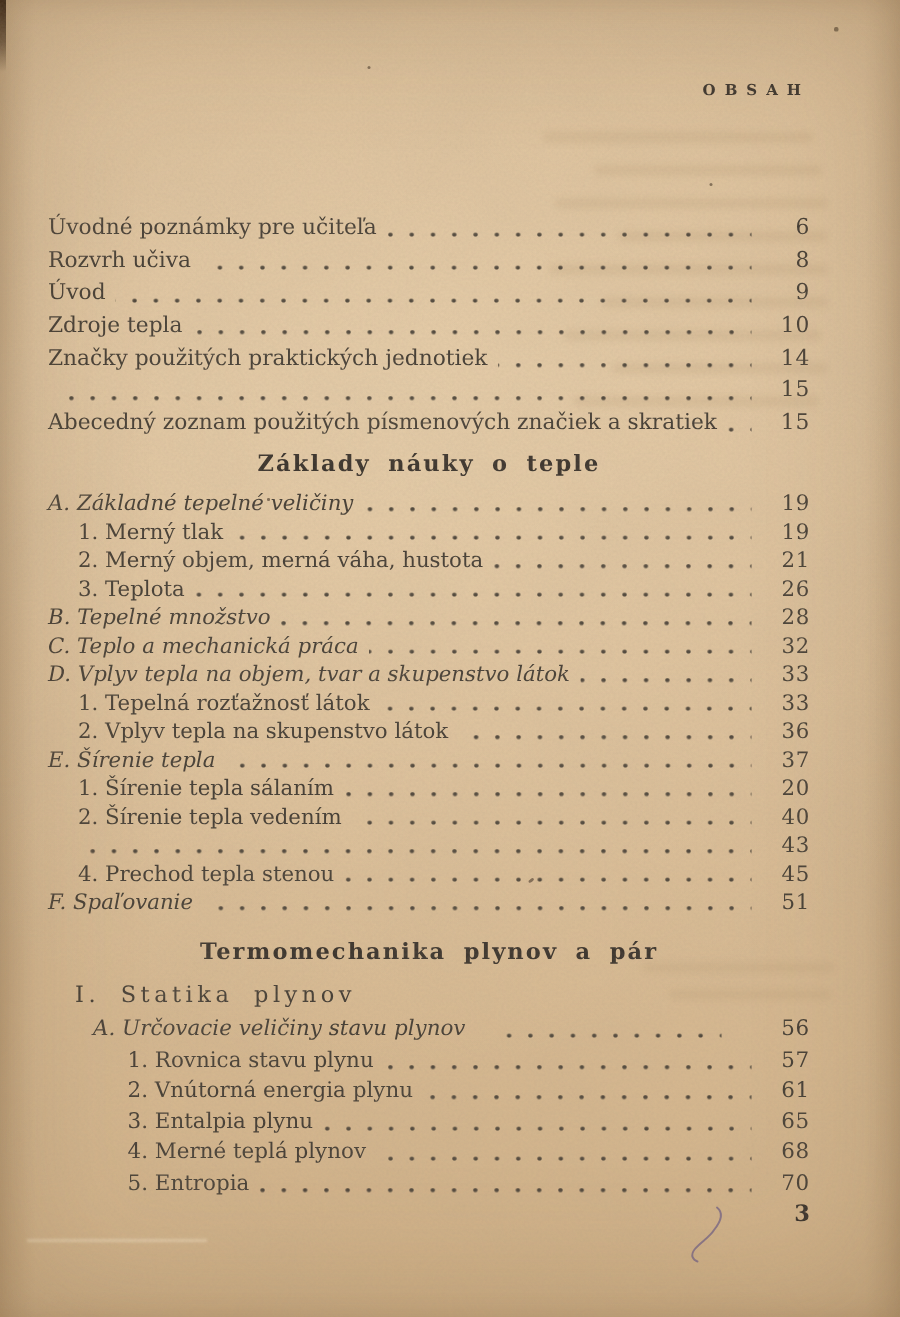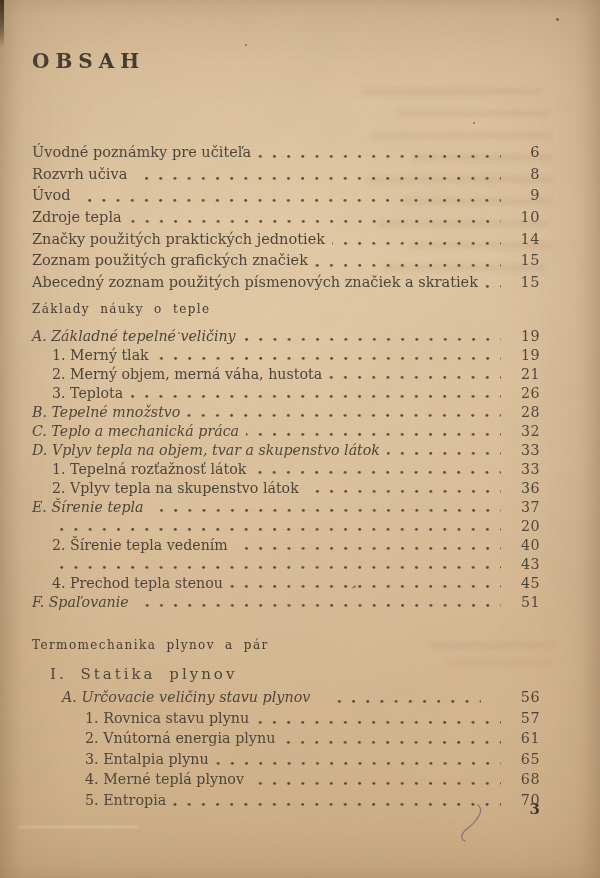--- a/index.html
+++ b/index.html
@@ -15,31 +15,31 @@
   }
   
   .page::after{
     content:"";position:absolute;inset:0;pointer-events:none;z-index:6;
     box-shadow: inset 0 0 95px rgba(115,85,50,0.30), inset 0 0 16px rgba(115,85,50,0.18);
   }
 
   .content{position:relative;z-index:3;padding:0 60px 0 32px;}
 
   .title{
-    margin:52px 0 0 0;height:18px;line-height:18px;text-align:left;
-    font-size:20px;font-weight:bold;letter-spacing:6px;color:#3a332c;
+    margin:52px 0 0 0;height:18px;line-height:18px;text-align:right;
+    font-size:10px;font-weight:bold;letter-spacing:6px;color:#3a332c;
   }
 
   .section-heading{
-    margin:0;text-align:left;font-weight:normal;font-size:12px;line-height:20px;
+    margin:0;text-align:center;font-weight:bold;font-size:15px;line-height:20px;
     letter-spacing:1.4px;word-spacing:5px;color:#3a332c;
   }
   .sec-0 .entries{margin-top:71px;}
   .sec-1 .section-heading{margin-top:6px;margin-bottom:8px;}
-  .sec-2 .section-heading{margin-top:23px;margin-bottom:0;}
+  .sec-2 .section-heading{margin-top:12px;margin-bottom:0;}
 
   .row{display:flex;align-items:center;font-size:14.5px;}
   .sec-0 .row{height:21.7px;}
   .sec-1 .row{height:19px;font-size:14.2px;}
   .sec-2 .row{height:20.6px;font-size:14.3px;}
 
   .label{white-space:nowrap;}
   .k-letter .label{font-style:italic;}
   .sec-1 .k-num{padding-left:20px;}
   .sec-2 .k-part{height:22px;margin-top:8px;margin-bottom:2px;padding-left:18px;
@@ -112,21 +112,20 @@
               <span class="label">Zdroje tepla</span>
               <span class="leader"></span>
               <span class="page-num">10</span>
             </div>
             <div class="row k-top">
               <span class="label">Značky použitých praktických jednotiek</span>
               <span class="leader"></span>
               <span class="page-num">14</span>
             </div>
             <div class="row k-top">
-              <span class="label">Zoznam použitých grafických značiek</span>
               <span class="leader"></span>
               <span class="page-num">15</span>
             </div>
             <div class="row k-top">
               <span class="label">Abecedný zoznam použitých písmenových značiek a skratiek</span>
               <span class="leader"></span>
               <span class="page-num">15</span>
             </div>
           </div>
         </section>
@@ -177,20 +176,21 @@
               <span class="label">2. Vplyv tepla na skupenstvo látok</span>
               <span class="leader"></span>
               <span class="page-num">36</span>
             </div>
             <div class="row k-letter">
               <span class="label">E. Šírenie tepla</span>
               <span class="leader"></span>
               <span class="page-num">37</span>
             </div>
             <div class="row k-num">
+              <span class="label">1. Šírenie tepla sálaním</span>
               <span class="leader"></span>
               <span class="page-num">20</span>
             </div>
             <div class="row k-num">
               <span class="label">2. Šírenie tepla vedením</span>
               <span class="leader"></span>
               <span class="page-num">40</span>
             </div>
             <div class="row k-num">
               <span class="leader"></span>

